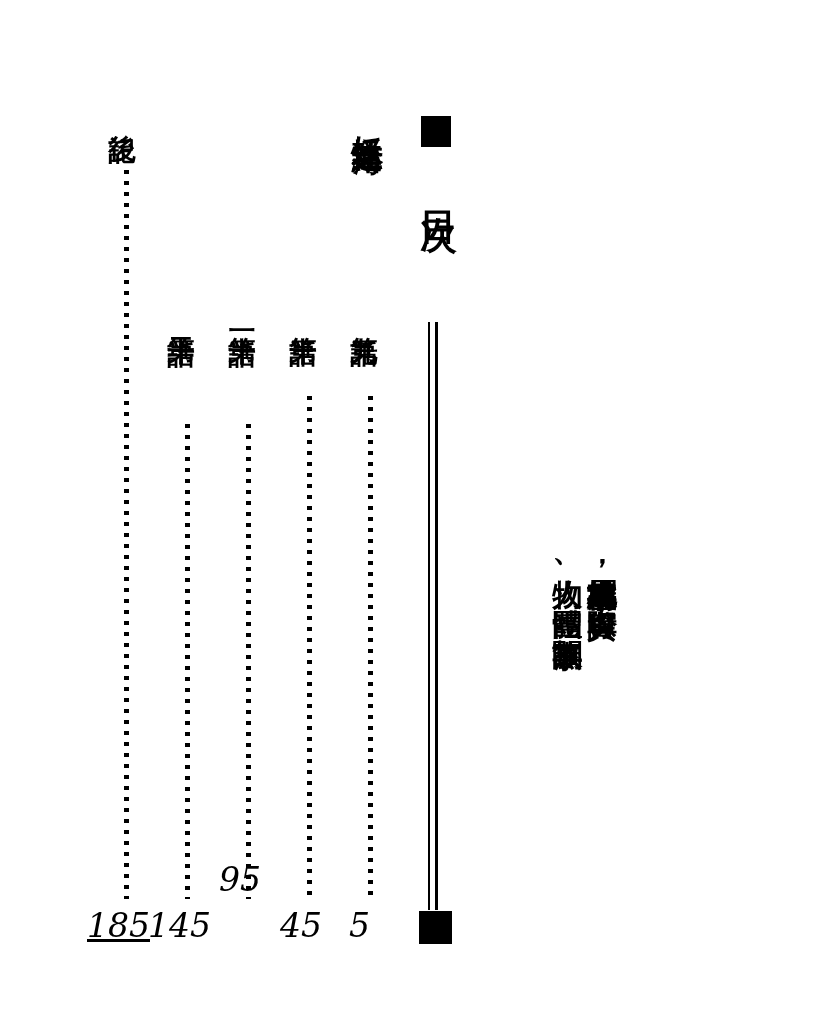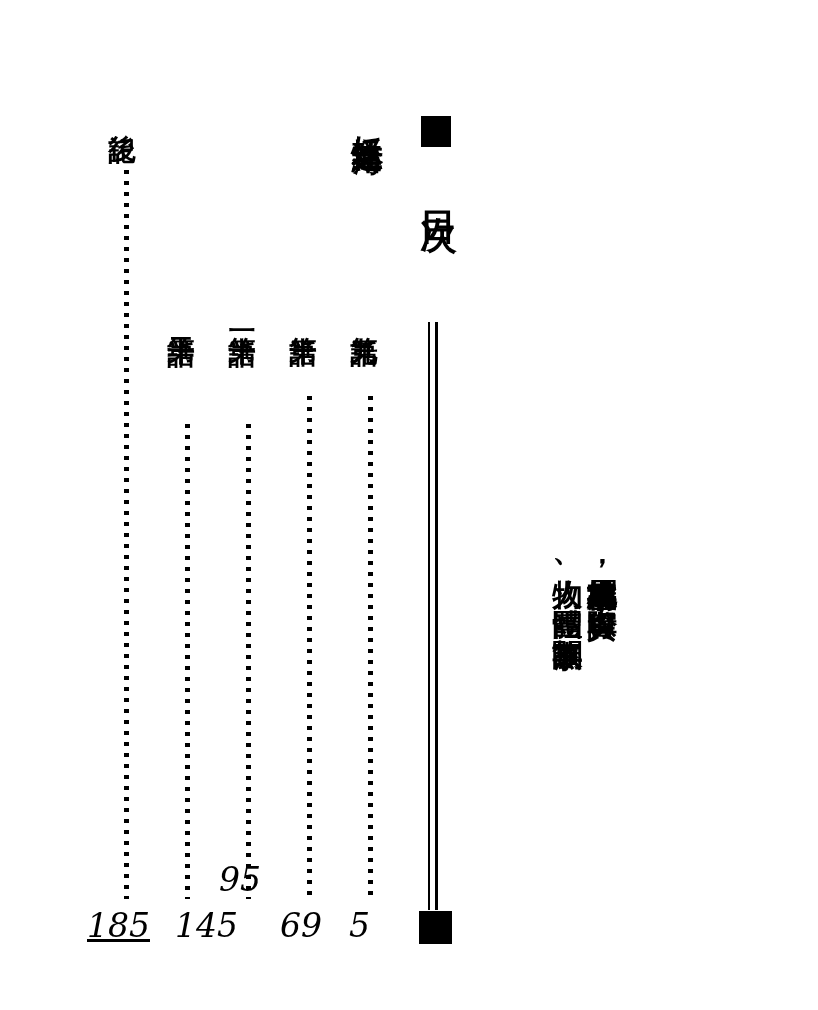--- a/index.html
+++ b/index.html
@@ -147,27 +147,27 @@
   <div class="vrule" id="vrule-b"></div>
 
   <div class="sq" id="sq-bottom"></div>
 
   <div id="toc-entries">
       <div class="toc-label" style="left: 350px; top: 315px; height: 82px;">第九話</div>
       <div class="toc-dots" style="left: 368px; top: 396px; height: 503px;"></div>
       <div class="toc-page" style="left: 349px; top: 909px;">5</div>
       <div class="toc-label" style="left: 289px; top: 315px; height: 82px;">第十話</div>
       <div class="toc-dots" style="left: 307px; top: 396px; height: 503px;"></div>
-      <div class="toc-page" style="left: 280px; top: 909px;">69</div>
+      <div class="toc-page" style="left: 280px; top: 909px;">45</div>
       <div class="toc-label" style="left: 228px; top: 315px; height: 110px;">第十一話</div>
       <div class="toc-dots" style="left: 246px; top: 424px; height: 475px;"></div>
       <div class="toc-page" style="left: 219px; top: 863px;">95</div>
       <div class="toc-label" style="left: 167px; top: 315px; height: 110px;">第十二話</div>
       <div class="toc-dots" style="left: 185px; top: 424px; height: 475px;"></div>
-      <div class="toc-page" style="left: 148px; top: 909px; margin-left: 27px;">145</div>
+      <div class="toc-page" style="left: 148px; top: 909px;">145</div>
       <div class="toc-label" style="left: 108px; top: 113px; height: 56px;">後記</div>
       <div class="toc-dots" style="left: 124px; top: 170px; height: 729px;"></div>
       <div class="toc-page" style="left: 87px; top: 909px; text-decoration: underline;">185</div>
     </div>
 
   <div id="disclaimer">
       <div class="disc-col">本故事純屬虛構，與實際</div>
       <div class="disc-col">人物、團體、故事無關。</div>
     </div>
 

